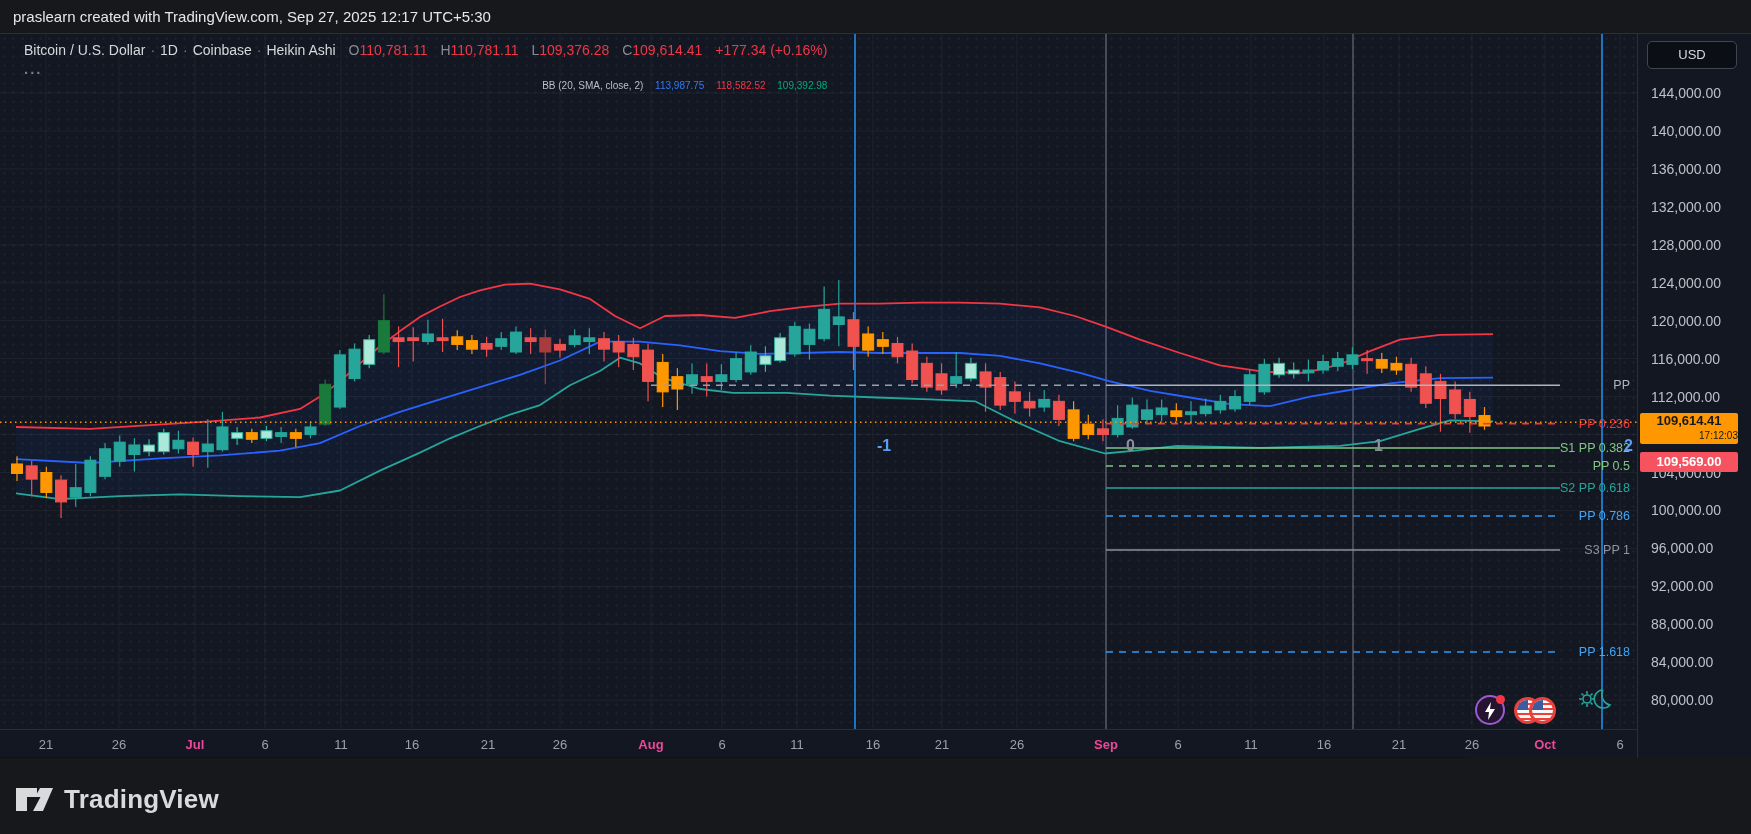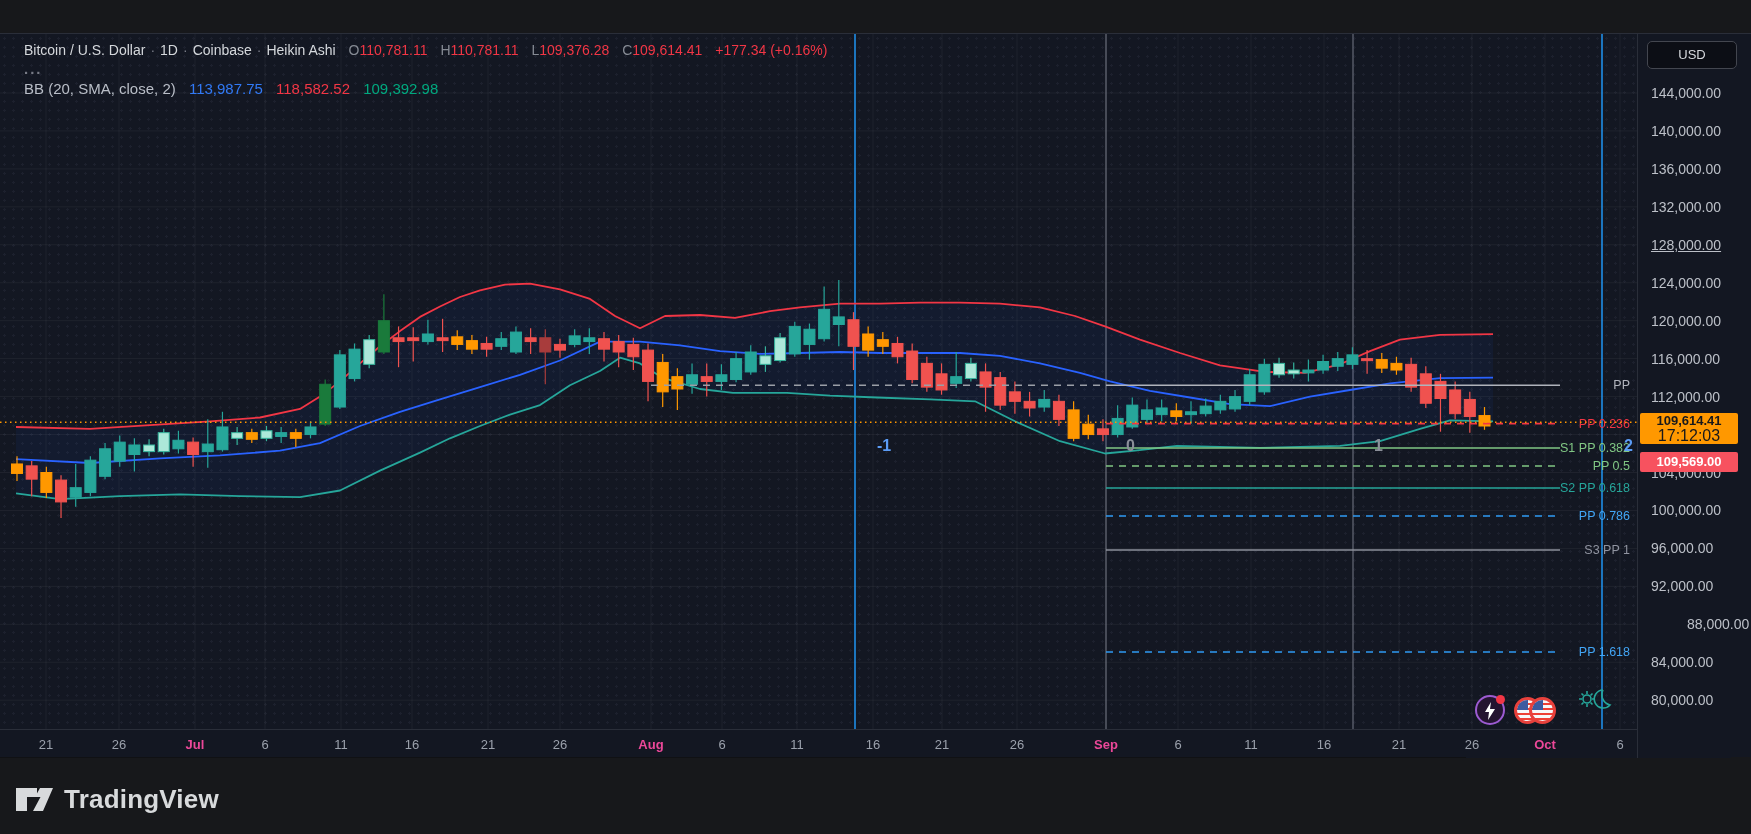--- a/index.html
+++ b/index.html
@@ -19,36 +19,36 @@
           background-size: 9px 9px; }
   #plot svg { position:absolute; left:0; top:0; }
 
   
   #legend { position:absolute; left:24px; top:8px; z-index:30; }
   .lg-row1 { font-size:14px; color:#d5d8dc; white-space:nowrap; }
   .lg-row1 .sep { color:#787b86; padding:0 5px; }
   .lg-row1 .olc { color:#868b94; margin-left:9px; }
   .lg-row1 .val { color:#f23645;margin-top:24px; }
   .lg-dots { font-size:15px; font-weight:bold; letter-spacing:2px; color:#787b86; margin-top:2px; }
-  .lg-bb { font-size:15px; color:#b9bec7; margin-top:3px; white-space:nowrap; }
+  .lg-bb { font-size:10px; color:#b9bec7; margin-top:3px; white-space:nowrap;text-align:right; }
   .lg-bb .v1 { color:#3179f5; margin-left:9px; }
   .lg-bb .v2 { color:#f23645; margin-left:9px; }
   .lg-bb .v3 { color:#00a97f; margin-left:9px; }
 
   
   #price-axis { position:absolute; left:1637px; top:0; width:94px; height:724px;
                 border-left:1px solid #2a2e39; background:#131722; }
   .pa-label { position:absolute; left:13px; font-size:14px; color:#bcc0c8; white-space:nowrap; }
   #usd-btn { position:absolute; left:9px; top:7px; width:90px; height:28px; background:#0c0e15;
              border:1px solid #43464f; border-radius:5px; color:#d5d8dc; font-size:13px;
              text-align:center; line-height:26px; }
   #plabel-primary { position:absolute; left:2px; top:379px; width:98px; height:31px; background:#ff9800;
                     border-radius:2px; color:#17181b; text-align:center; z-index:5; }
   #plabel-primary .pv { font-size:13px; font-weight:bold; line-height:16px; }
-  #plabel-primary .cd { font-size:16px; line-height:13px; }
+  #plabel-primary .cd { font-size:10px; line-height:13px;text-align:right; }
   #plabel-secondary { position:absolute; left:2px; top:418px; width:98px; height:20px; background:#f7525f;
                       border-radius:2px; color:#fff; font-size:13px; font-weight:bold;
                       text-align:center; line-height:20px; z-index:4; }
 
   
   #time-axis { position:absolute; left:0; top:695px; width:1637px; height:29px;
                border-top:1px solid #2a2e39; background:#131722; }
   .ta-label { position:absolute; top:0; height:29px; line-height:29px; font-size:13px; color:#9ba1ac;
               transform:translateX(-50%); white-space:nowrap; }
   .ta-label.month { color:#ec4899; font-weight:bold; }
@@ -74,20 +74,23 @@
             border-top:1px solid #101114; }
   #logo { position:absolute; left:15px; top:26px; display:flex; align-items:center; }
   #logo .mark { margin-right:9px; }
   #logo .brand { font-size:26px; font-weight:bold; color:#d8dadc; letter-spacing:0.2px; }
 </style>
 </head>
 <body>
 
 <div id="stage">
 
+  <div id="topbar">
+    <span class="txt">praslearn created with TradingView.com, Sep 27, 2025 12:17 UTC+5:30</span>
+  </div>
 
   <div id="pane">
     <div id="plot">
         <svg width="1637" height="695" viewBox="0 0 1637 695">
           <line x1="0" y1="59" x2="1637" y2="59" stroke="rgba(255,255,255,0.05)" stroke-width="1"></line>
           <line x1="0" y1="96.94999999999999" x2="1637" y2="96.94999999999999" stroke="rgba(255,255,255,0.05)" stroke-width="1"></line>
           <line x1="0" y1="134.9" x2="1637" y2="134.9" stroke="rgba(255,255,255,0.05)" stroke-width="1"></line>
           <line x1="0" y1="172.85000000000002" x2="1637" y2="172.85000000000002" stroke="rgba(255,255,255,0.05)" stroke-width="1"></line>
           <line x1="0" y1="210.8" x2="1637" y2="210.8" stroke="rgba(255,255,255,0.05)" stroke-width="1"></line>
           <line x1="0" y1="248.75" x2="1637" y2="248.75" stroke="rgba(255,255,255,0.05)" stroke-width="1"></line>
@@ -401,31 +404,31 @@
       </svg>
     </div>
 
     <div id="price-axis">
       <div id="usd-btn">USD</div>
       <div id="pa-labels">
           <div class="pa-label" style="top: 51px;">144,000.00</div>
           <div class="pa-label" style="top: 88.95px;">140,000.00</div>
           <div class="pa-label" style="top: 126.9px;">136,000.00</div>
           <div class="pa-label" style="top: 164.85px;">132,000.00</div>
-          <div class="pa-label" style="top: 202.8px; text-decoration: underline;">128,000.00</div>
+          <div class="pa-label" style="top: 202.8px;">128,000.00</div>
           <div class="pa-label" style="top: 240.75px;">124,000.00</div>
           <div class="pa-label" style="top: 278.7px;">120,000.00</div>
           <div class="pa-label" style="top: 316.65px;">116,000.00</div>
           <div class="pa-label" style="top: 354.6px;">112,000.00</div>
           <div class="pa-label" style="top: 392.55px;">108,000.00</div>
           <div class="pa-label" style="top: 430.5px;">104,000.00</div>
           <div class="pa-label" style="top: 468.45px;">100,000.00</div>
           <div class="pa-label" style="top: 506.4px;">96,000.00</div>
           <div class="pa-label" style="top: 544.35px;">92,000.00</div>
-          <div class="pa-label" style="top: 582.3px; margin-left: 36px;">88,000.00</div>
+          <div class="pa-label" style="top: 582.3px;">88,000.00</div>
           <div class="pa-label" style="top: 620.25px;">84,000.00</div>
           <div class="pa-label" style="top: 658.2px;">80,000.00</div>
         </div>
       <div id="plabel-primary">
         <div class="pv">109,614.41</div>
         <div class="cd">17:12:03</div>
       </div>
       <div id="plabel-secondary">109,569.00</div>
     </div>
 

